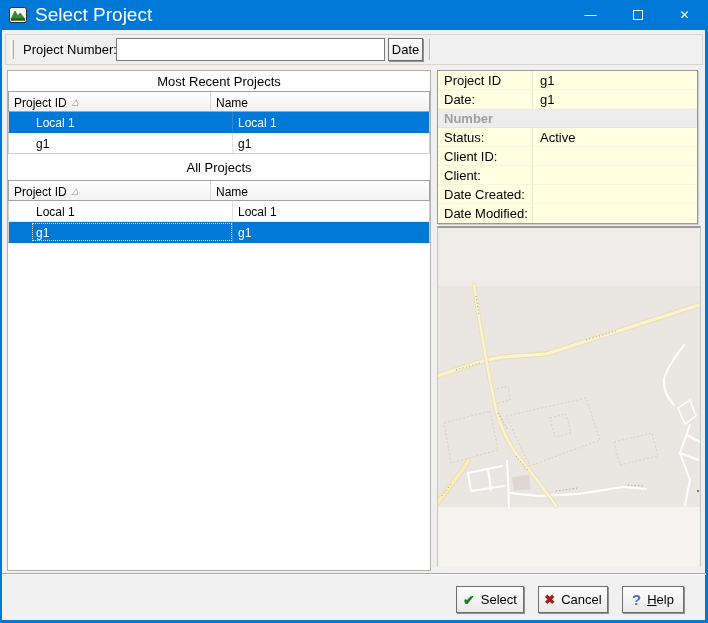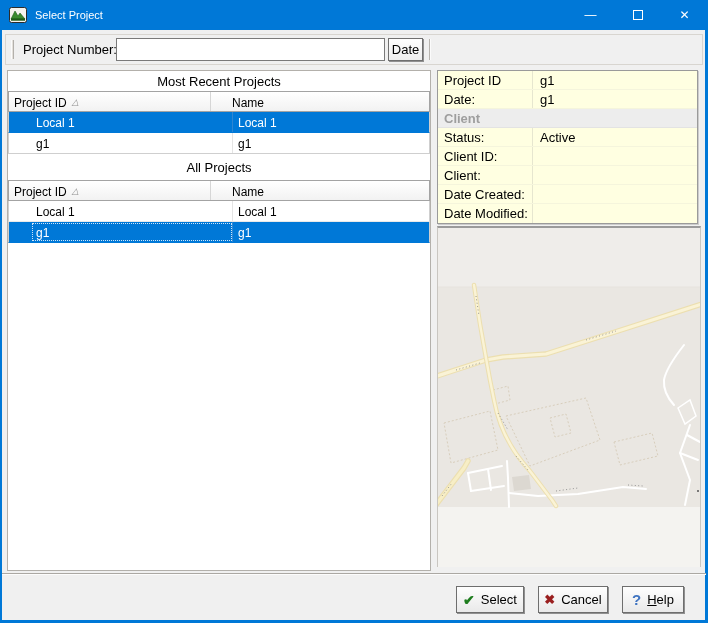--- a/index.html
+++ b/index.html
@@ -3,21 +3,21 @@
 <meta charset="utf-8">
 <style>
   * { margin:0; padding:0; box-sizing:border-box; }
   html,body { background:#fff; }
   body { font-family:"Liberation Sans", sans-serif; }
   #window { position:relative; width:708px; height:623px; background:#f0f0f0; overflow:hidden; }
 
   
   .titlebar { position:absolute; left:0; top:0; width:708px; height:30px; background:#0078d7; display:flex; align-items:center; }
   .app-icon { margin-left:9px; width:18px; height:16px; }
-  .title-text { color:#fff; font-size:11px; margin-left:8px; }
+  .title-text { color:#fff; font-size:19px; margin-left:8px; }
   .win-controls { position:absolute; right:0; top:0; height:30px; display:flex; }
   .tbtn { width:47px; height:30px; display:flex; align-items:center; justify-content:center; color:#fff; font-size:12px; }
   .max-glyph { width:10px; height:10px; border:1px solid #fff; }
 
   
   .frame-l { position:absolute; left:0; top:30px; width:2px; height:593px; background:#0078d7; }
   .frame-r { position:absolute; right:0; top:30px; width:3px; height:593px; background:#0078d7; }
   .frame-b { position:absolute; left:0; bottom:0; width:708px; height:3px; background:#0078d7; }
 
   
@@ -27,21 +27,21 @@
   .tb-input { position:absolute; left:110px; top:3px; width:269px; height:23px; border:1px solid #7a7a7a; background:#fff; font-size:13px; font-family:"Liberation Sans",sans-serif; padding:0 4px; }
   .tb-find { position:absolute; left:382px; top:3px; width:35px; height:23px; background:linear-gradient(#fefefe,#ededed); border:1px solid #707070; box-shadow:1px 1px 0 rgba(0,0,0,.4); font-size:13px; font-family:"Liberation Sans",sans-serif; }
   .tb-sep { position:absolute; left:423px; top:4px; width:2px; height:21px; border-left:1px solid #b7b4af; border-right:1px solid #fbfbfb; }
 
   
   .left-panel { position:absolute; left:7px; top:70px; width:424px; height:501px; background:#fff; border:1px solid #b3b0ab; }
   .section-title { position:absolute; left:0; width:422px; text-align:center; font-size:13px; color:#000; }
   .ptable { position:absolute; left:0; width:422px; font-size:12px; }
   .phdr { display:flex; height:21px; background:linear-gradient(#ffffff,#f2f2f2); border:1px solid #a3a3a3; }
   .phdr-c1 { width:202px; padding:4px 0 0 5px; border-right:1px solid #d6d6d6; display:flex; gap:5px; }
-  .phdr-c2 { flex:1; padding:4px 4px 0 5px;margin-left:16px; }
+  .phdr-c2 { flex:1; padding:4px 4px 0 5px; }
   .sort-glyph { color:#8f8f8f; font-size:9px; transform:skewX(-14deg); padding-top:1px; }
   .prow { display:flex; height:21px; background:#fff; border-left:1px solid #cfcfcf; border-right:1px solid #cfcfcf; border-bottom:1px solid #e9e9e9; color:#000;padding-left:22px; }
   .prow:last-child { border-bottom:1px solid #cfcfcf; }
   .prow.selected { background:#0078d7; color:#fff; border-bottom-color:#0078d7; }
   .pc1 { width:202px; padding:4px 0 0 5px; border-right:1px solid #e4e4e4; }
   .prow.selected .pc1 { border-right-color:#2e86d2; }
   .pc2 { flex:1; padding:4px 0 0 5px; }
   .focus-cell { outline:1px dotted #cfe4f7; outline-offset:-2px; }
 
   
@@ -148,21 +148,21 @@
   <div class="details">
     <div class="drow">
       <div class="dlabel">Project ID</div>
       <div class="dvalue">g1</div>
     </div>
     <div class="drow">
       <div class="dlabel">Date:</div>
       <div class="dvalue">g1</div>
     </div>
     <div class="drow group">
-      <div class="dlabel">Client</div>
+      <div class="dlabel">Number</div>
       <div class="dvalue"></div>
     </div>
     <div class="drow">
       <div class="dlabel">Status:</div>
       <div class="dvalue">Active</div>
     </div>
     <div class="drow">
       <div class="dlabel">Client ID:</div>
       <div class="dvalue"></div>
     </div>

